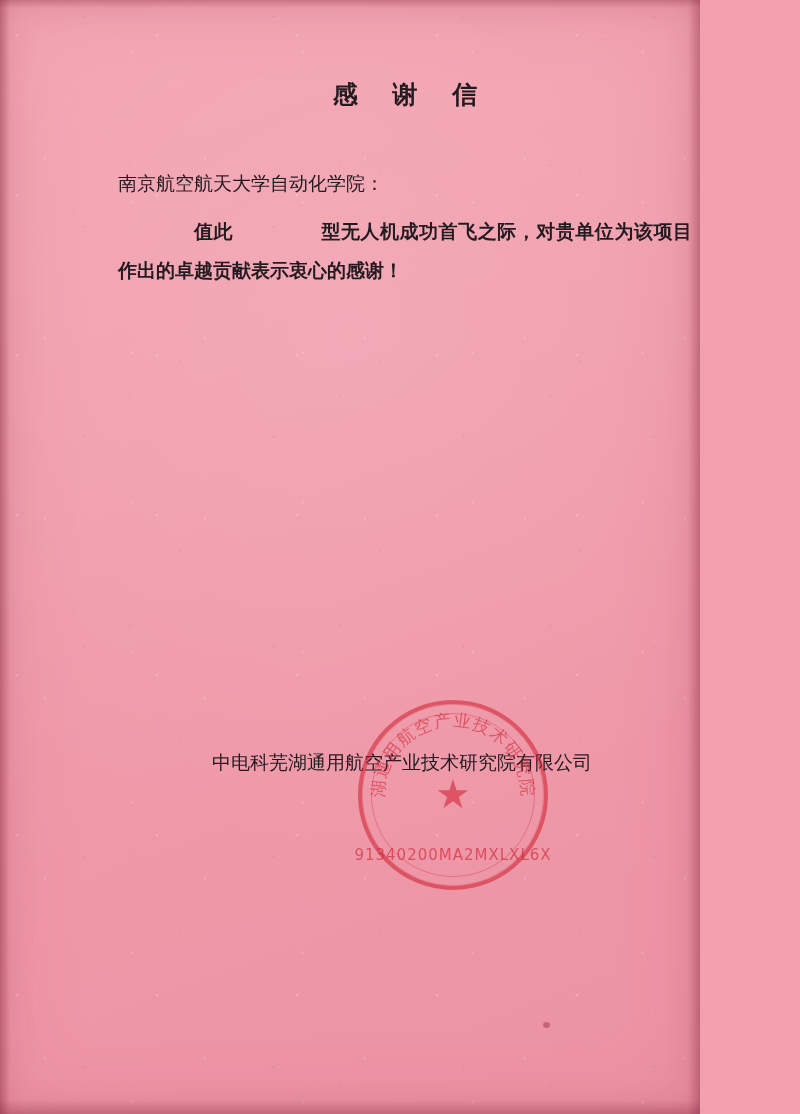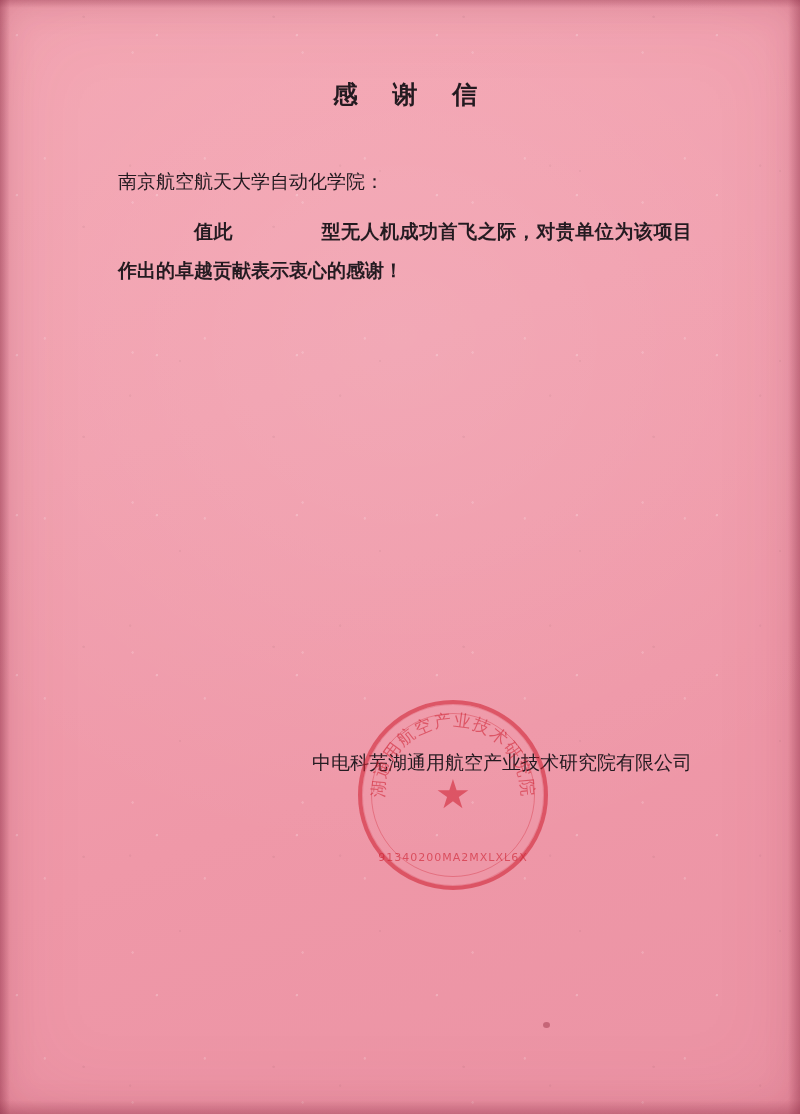--- a/index.html
+++ b/index.html
@@ -9,21 +9,21 @@
   body {
     width: 800px;
     height: 1114px;
     overflow: hidden;
     font-family: "Liberation Serif", serif;
     background: #f2a0ae;
   }
 
   #page {
     position: relative;
-    width: 800px;
+    width: 700px;
     height: 1114px;
     background:
       radial-gradient(ellipse 120% 80% at 50% 30%, rgba(255,255,255,0.10) 0%, rgba(255,255,255,0.0) 60%),
       linear-gradient(160deg, #f4a6b3 0%, #f19fae 35%, #ef98a8 65%, #eb93a4 100%);
     box-sizing: border-box;
     overflow: hidden;
   }
 
   
   #grain {
@@ -94,21 +94,21 @@
     color: #231a20;
     text-indent: 13px;
     font-family: "DejaVu Serif", "Liberation Serif", serif;
   }
 
   #salutation {
     margin-top: 58px;
     font-size: 19px;
     line-height: 1.55;
     color: #241b21;
-    font-family: Liberation Mono, monospace;
+    font-family: Liberation Sans, sans-serif;
   }
 
   .para {
     margin-top: 14px;
     font-size: 19px;
     line-height: 2.03;
     text-align: justify;
     text-justify: inter-character;
     color: #241b21;
     font-family: "DejaVu Serif", "Liberation Serif", serif;
@@ -178,21 +178,21 @@
   #seal .arc-text svg {
     width: 190px;
     height: 190px;
     display: block;
   }
   #seal .code {
     position: absolute;
     left: 50%;
     bottom: 26px;
     transform: translateX(-50%);
-    font-size: 11px;
+    font-size: 15px;
     letter-spacing: 1px;
     color: rgba(205, 30, 45, 0.6);
     font-family: "DejaVu Sans", sans-serif;
     white-space: nowrap;
   }
 
   
   #speck {
     position: absolute;
     left: 543px;

